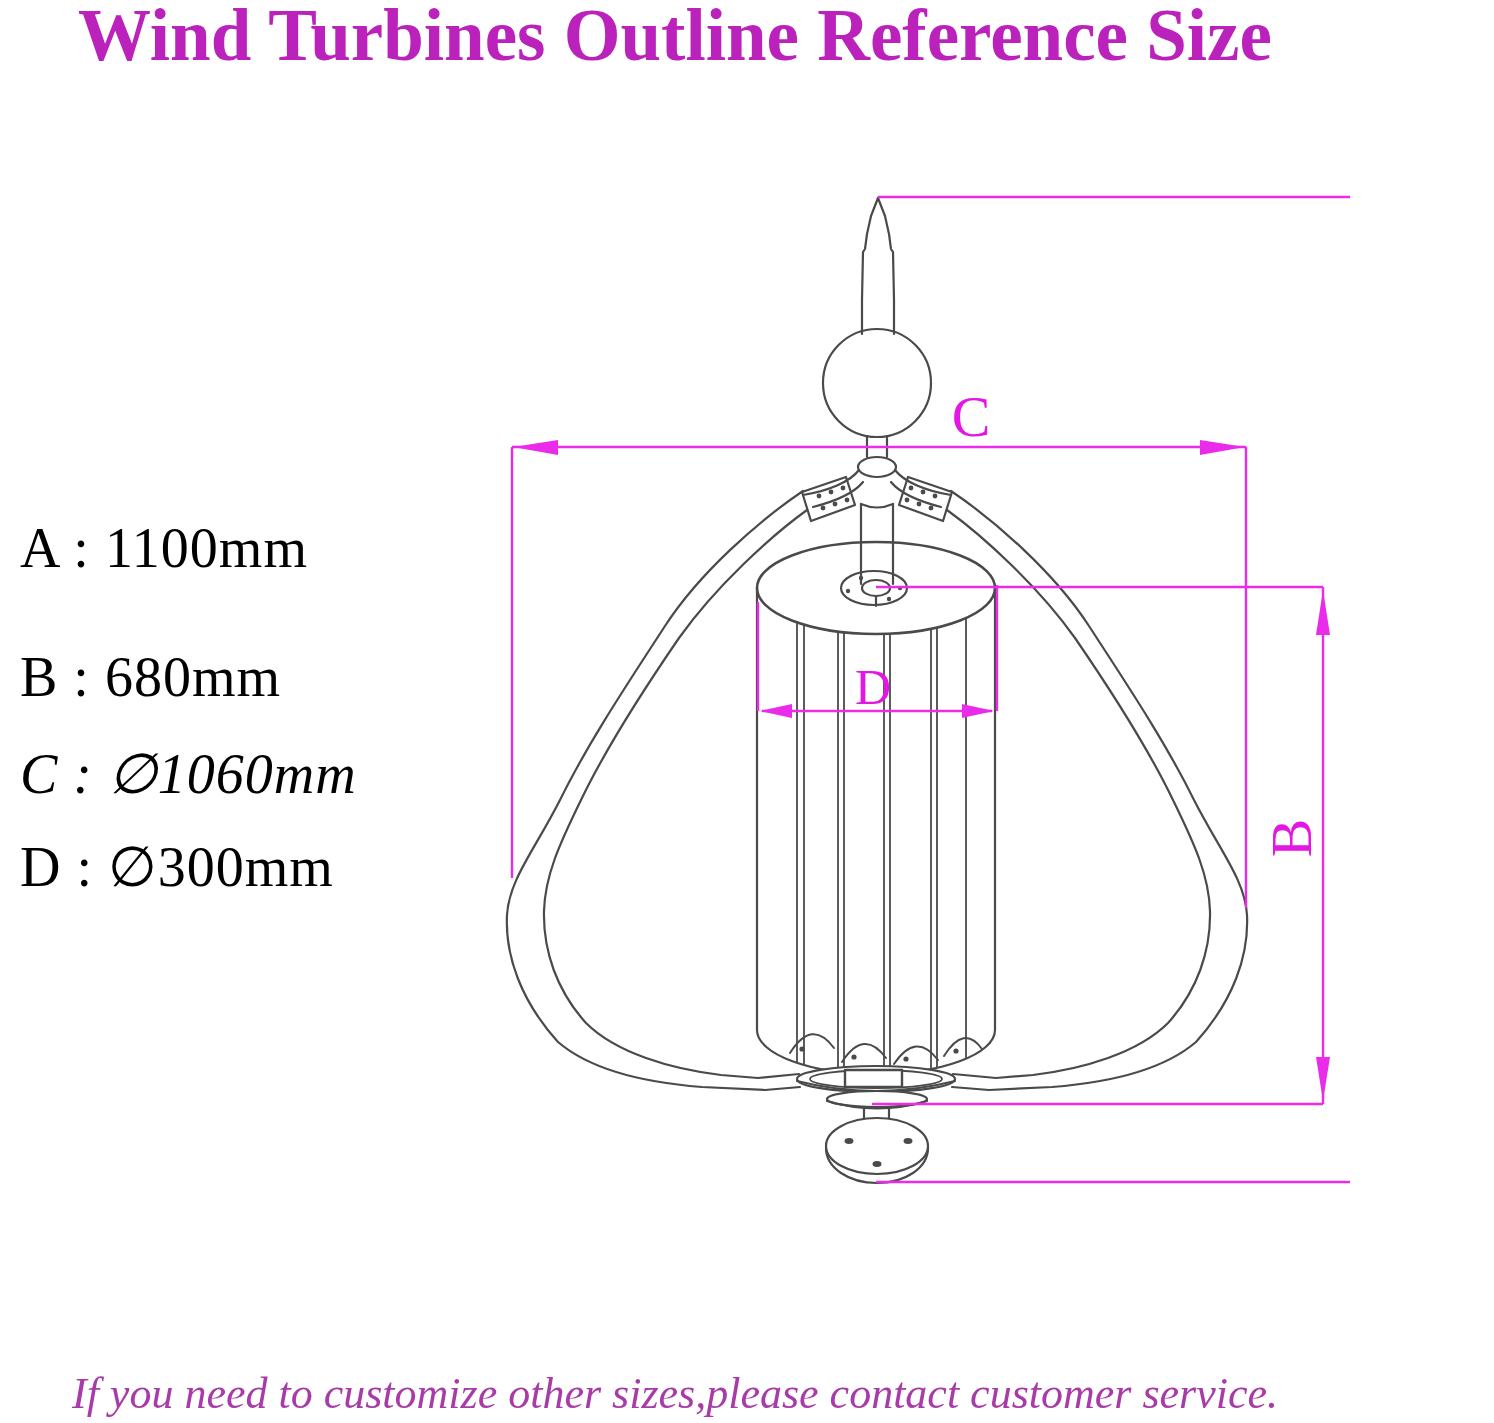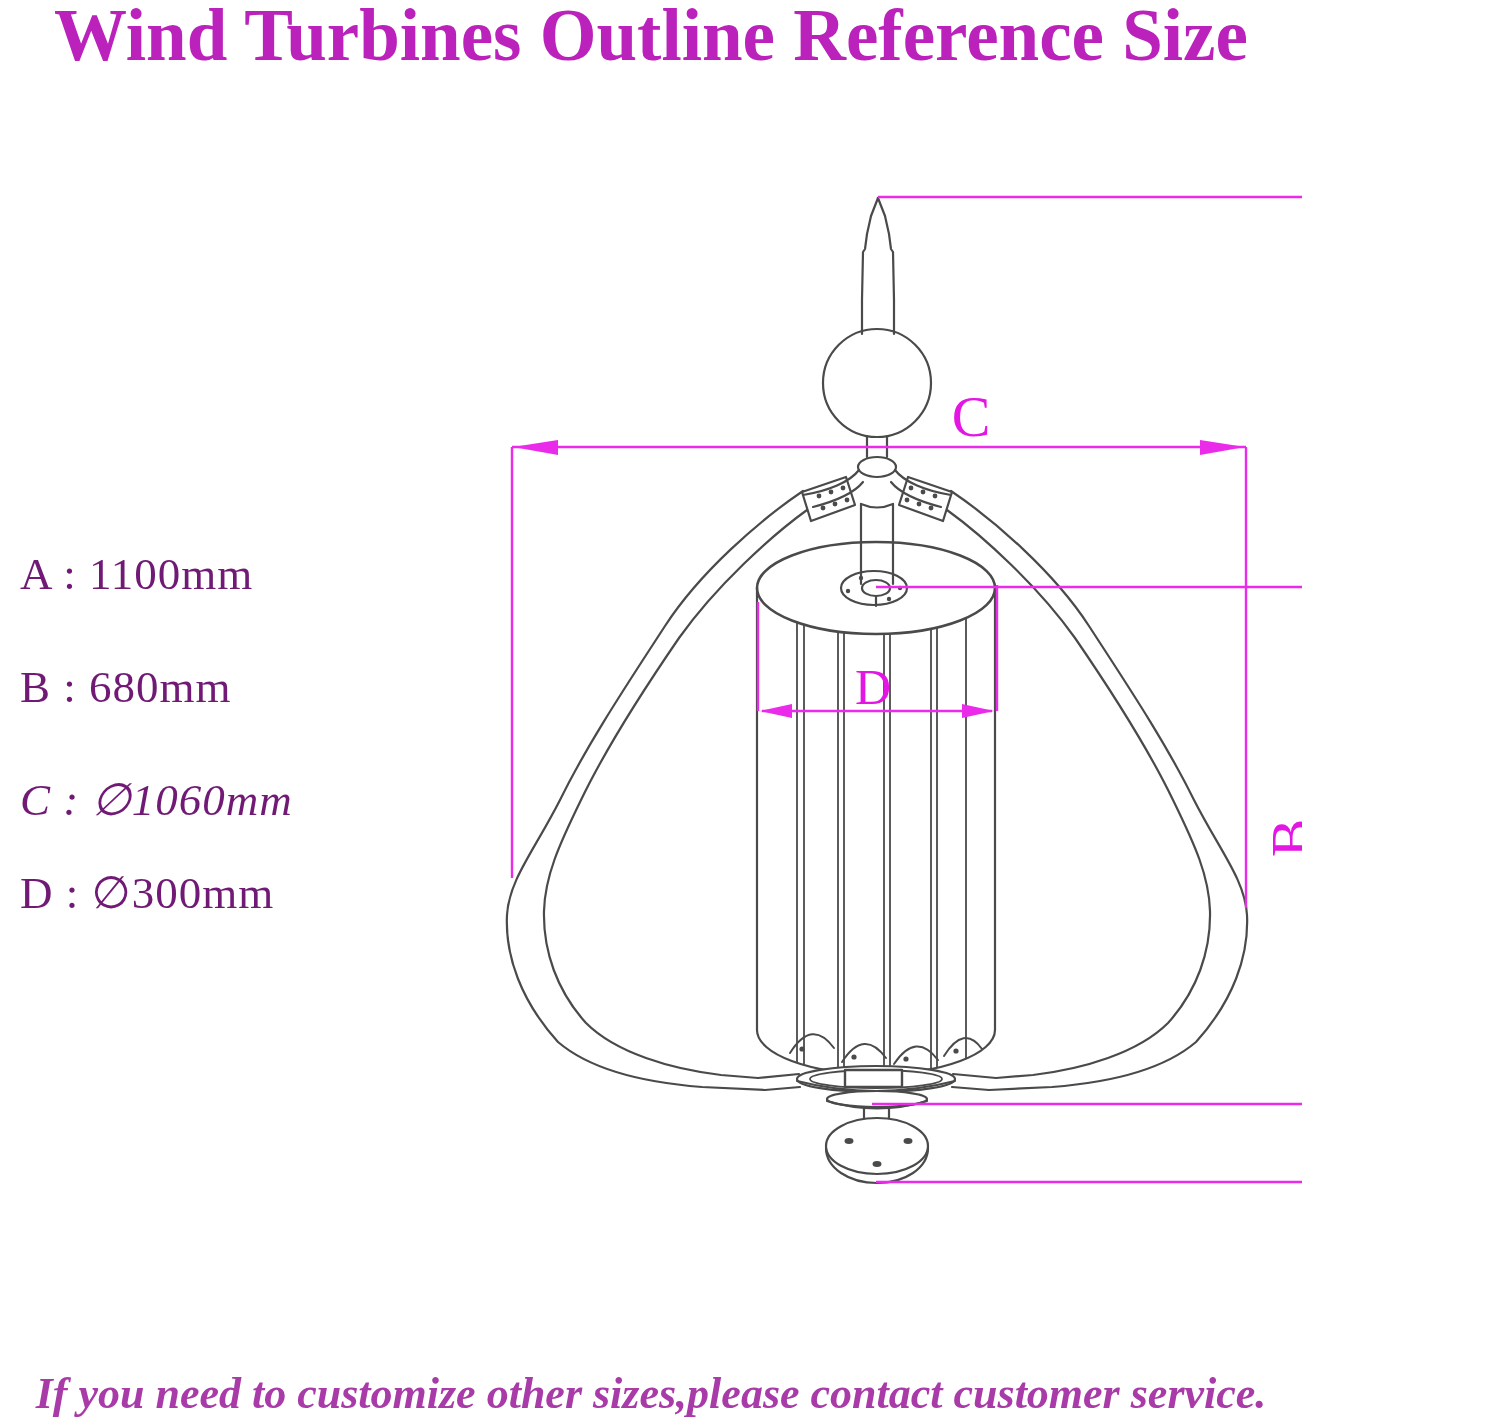--- a/index.html
+++ b/index.html
@@ -1,29 +1,29 @@
 <!DOCTYPE html>
 <html><head>
 <meta charset="utf-8">
 <style>
   html,body{margin:0;padding:0;background:#ffffff;}
   #stage{position:relative;width:1302px;height:1423px;background:#ffffff;overflow:hidden;
-         font-family:"Liberation Serif",serif;}
+         font-family:"Liberation Serif",serif;padding-left:48px;}
   .page-title{position:absolute;top:-6px;left:0;width:100%;text-align:center;
               font-size:73px;font-weight:bold;letter-spacing:0px;color:#BB22BB;
               font-family:"Liberation Serif",serif;white-space:nowrap;}
-  .dim-label{position:absolute;left:20px;font-size:45px;color:#701a75;
+  .dim-label{position:absolute;left:20px;font-size:56px;color:#000000;
              font-family:"Liberation Serif","DejaVu Serif",serif;white-space:nowrap;
-             letter-spacing:1px;margin-top:32px;}
+             letter-spacing:1px;}
   #dim-a-row{top:516px;}
-  #dim-b-row{top:629px;}
+  #dim-b-row{top:645px;}
   #dim-c-row{top:741px;font-style:italic;}
   #dim-d-row{top:834px;}
   .footer-note{position:absolute;top:1368px;left:0;width:100%;text-align:center;
-               font-size:44px;font-weight:bold;font-style:italic;color:#A83BA8;
+               font-size:44px;font-weight:normal;font-style:italic;color:#A83BA8;
                font-family:"Liberation Serif",serif;white-space:nowrap;}
   svg{position:absolute;top:0;left:0;}
   svg text{font-family:"Liberation Serif",serif;}
 </style>
 </head>
 <body>
 
 <div id="stage">
 
   <div class="page-title">Wind Turbines Outline Reference Size</div>

